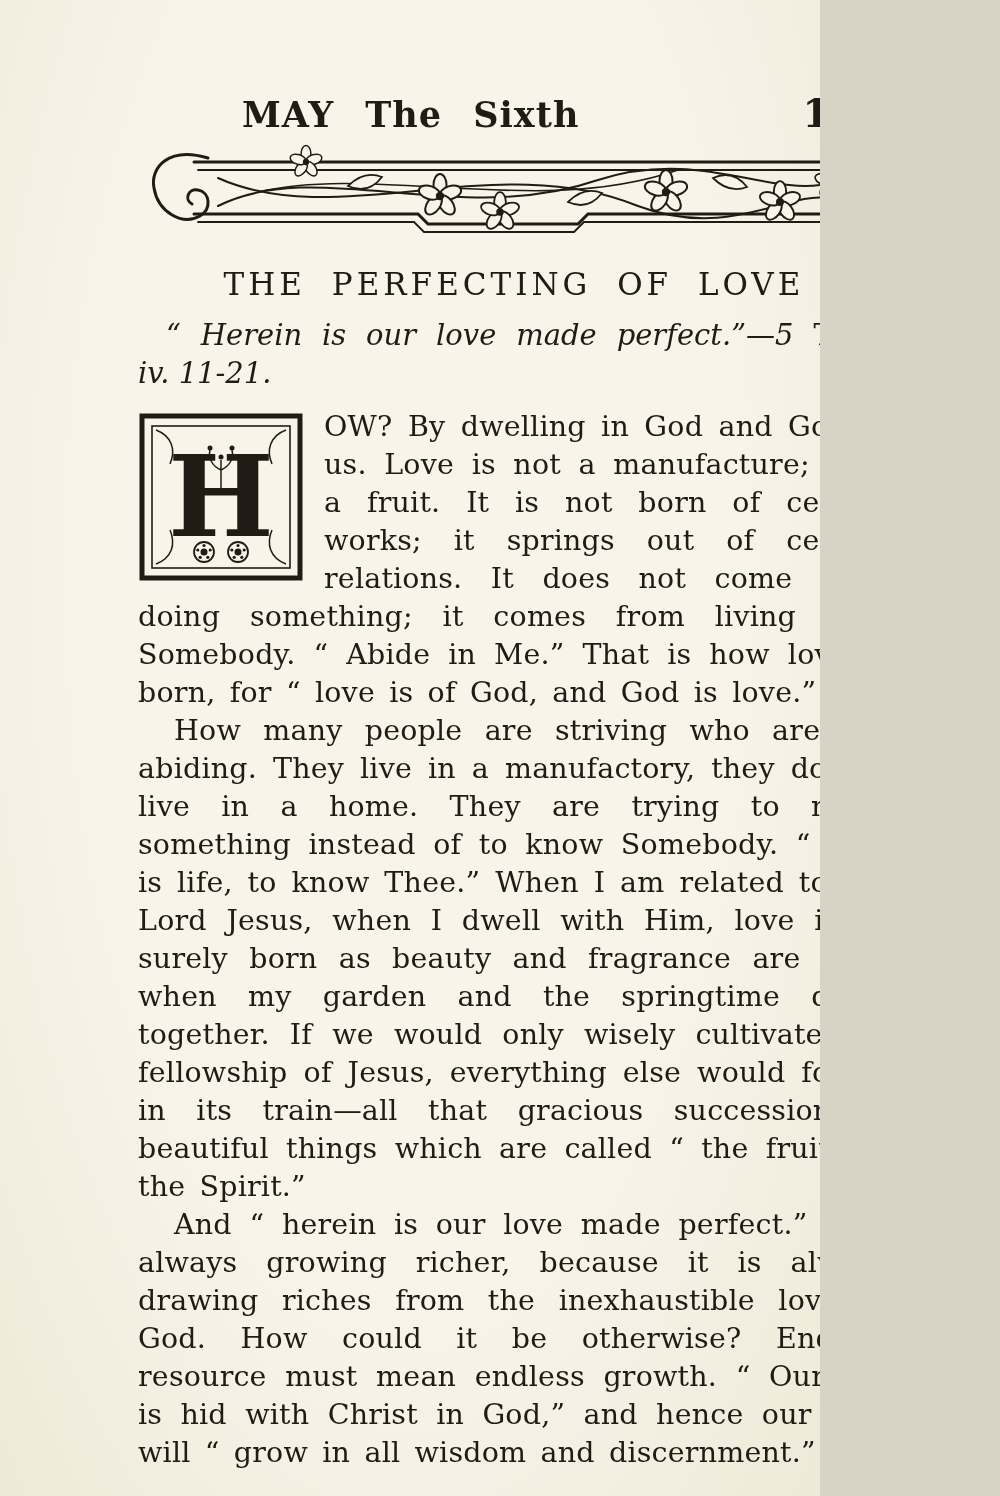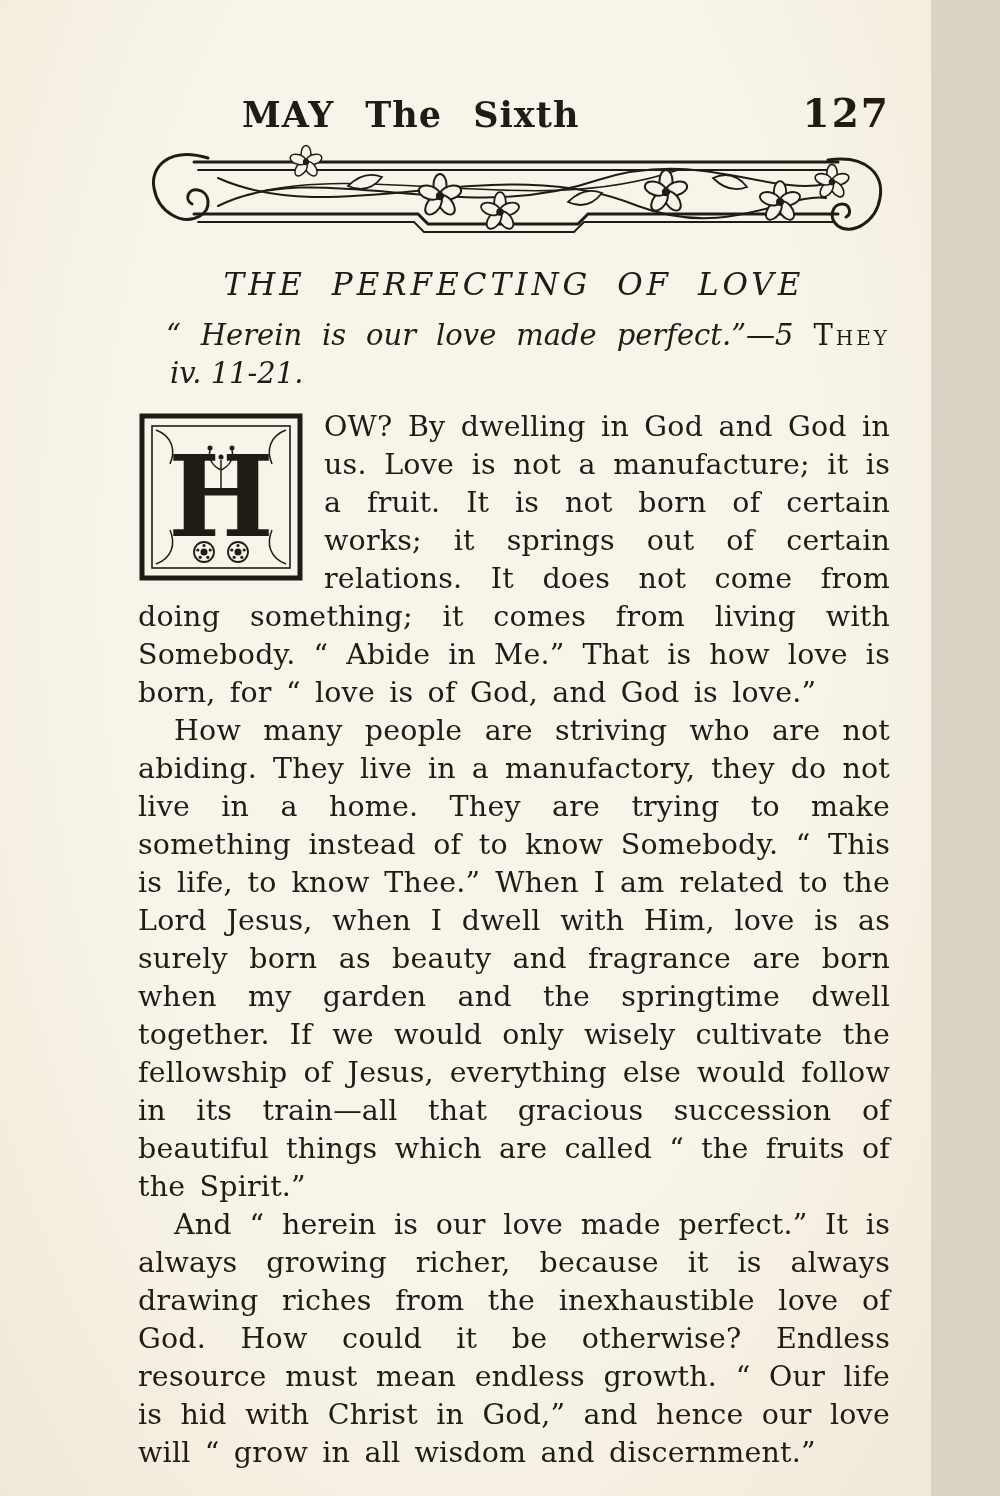--- a/index.html
+++ b/index.html
@@ -4,21 +4,21 @@
 <title>Book Page</title>
 <style>
   * { margin: 0; padding: 0; box-sizing: border-box; }
   html, body { width: 1000px; height: 1496px; }
   body {
     background: #d8d3c4;
     font-family: "DejaVu Serif", "Liberation Serif", serif;
   }
   .page {
     position: relative;
-    width: 931px;
+    width: 820px;
     height: 1496px;
     overflow: hidden;
     color: #201c15;
     background: radial-gradient(ellipse at 50% 38%, #f8f4e9 55%, #efe9d8 100%);
   }
   .content {
     width: 752px;
     margin-left: 138px;
     padding-top: 90px;
   }
@@ -36,40 +36,39 @@
   }
   .page-number {
     font-size: 39px;
     font-weight: bold;
     letter-spacing: 2px;
   }
   .ornament { margin-top: 4px; line-height: 0; }
   .article-title {
     margin-top: 22px;
     text-align: center;
-    font-style: italic;
     font-weight: normal;
     font-size: 31px;
     letter-spacing: 4px;
     word-spacing: 12px;
     white-space: nowrap;
   }
   .scripture {
     margin-top: 14px;
     font-style: italic;
     font-size: 29px;
     line-height: 38px;
   }
   .scr-line1 {
     display: block;
     text-align: justify;
     text-align-last: justify;
     text-indent: 28px;
   }
-  .scr-line2 { display: block; margin-left: 32px; }
+  .scr-line2 { display: block; }
   .book {
     font-style: normal;
     font-variant: small-caps;
     letter-spacing: 3px;
   }
   .body-text {
     margin-top: 16px;
     font-size: 28.5px;
     line-height: 38px;
     word-spacing: 5px;

